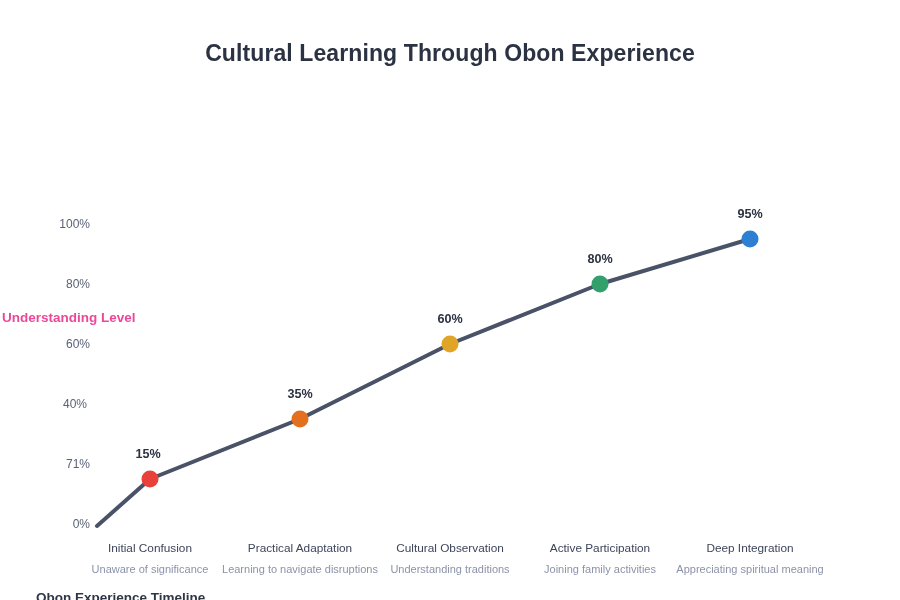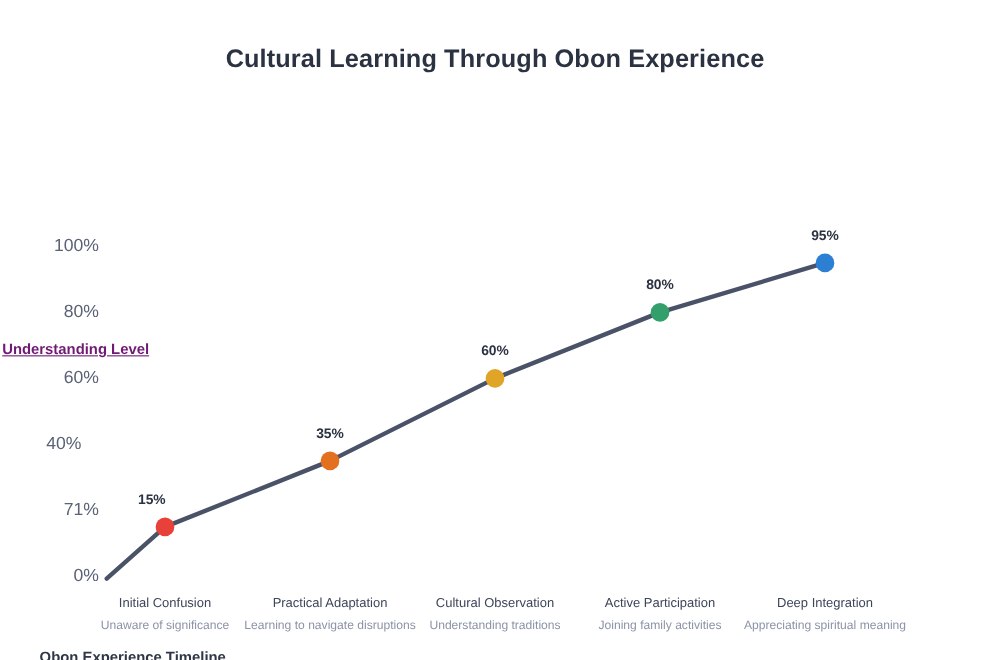--- a/index.html
+++ b/index.html
@@ -38,34 +38,33 @@
     left: 0;
     top: 0;
     width: 900px;
     height: 600px;
     overflow: visible;
   }
   .ytick {
     position: absolute;
     width: 80px;
     text-align: right;
-    font-size: 16px;
+    font-size: 12px;
     color: #5a6276;
     line-height: 14px;
     height: 14px;
   }
   .yaxis-title {
     position: absolute;
     left: 2px;
     top: 286px;
     font-size: 13.5px;
     font-weight: bold;
-    color: #701a75;
+    color: #ec4899;
     white-space: nowrap;
-    text-decoration: underline;
   }
   .xaxis-title {
     position: absolute;
     left: 0;
     top: 566px;
     width: 847px;
     text-align: left;
     font-size: 13.5px;
     font-weight: bold;
     color: #2f3646;
@@ -114,41 +113,41 @@
         <circle cx="300" cy="395" r="8.5" fill="#e2701e"></circle>
         <circle cx="450" cy="320" r="8.5" fill="#e0a526"></circle>
         <circle cx="600" cy="260" r="8.5" fill="#33a06b"></circle>
         <circle cx="750" cy="215" r="8.5" fill="#2d7fd3"></circle>
       </g>
   </svg>
 
   <div id="yticks">
       <div class="ytick" style="left: 10px; top: 493px;">0%</div>
       <div class="ytick" style="left: 10px; top: 433px;">71%</div>
-      <div class="ytick" style="left: 18px; top: 373px; text-align: center;">40%</div>
+      <div class="ytick" style="left: 7px; top: 373px;">40%</div>
       <div class="ytick" style="left: 10px; top: 313px;">60%</div>
       <div class="ytick" style="left: 10px; top: 253px;">80%</div>
       <div class="ytick" style="left: 10px; top: 193px;">100%</div>
     </div>
   <div class="yaxis-title">Understanding Level</div>
 
   <div id="xlabels">
       <div class="xcat" style="left: 40px;">Initial Confusion</div>
       <div class="xsub" style="left: 40px;">Unaware of significance</div>
       <div class="xcat" style="left: 190px;">Practical Adaptation</div>
       <div class="xsub" style="left: 190px;">Learning to navigate disruptions</div>
       <div class="xcat" style="left: 340px;">Cultural Observation</div>
       <div class="xsub" style="left: 340px;">Understanding traditions</div>
       <div class="xcat" style="left: 490px;">Active Participation</div>
       <div class="xsub" style="left: 490px;">Joining family activities</div>
       <div class="xcat" style="left: 640px;">Deep Integration</div>
       <div class="xsub" style="left: 640px;">Appreciating spiritual meaning</div>
     </div>
   <div id="ptlabels">
-      <div class="pt-label" style="left: 78px; top: 423px;">15%</div>
+      <div class="pt-label" style="left: 88px; top: 423px;">15%</div>
       <div class="pt-label" style="left: 240px; top: 363px;">35%</div>
       <div class="pt-label" style="left: 390px; top: 288px;">60%</div>
       <div class="pt-label" style="left: 540px; top: 228px;">80%</div>
       <div class="pt-label" style="left: 690px; top: 183px;">95%</div>
     </div>
 
   <div class="xaxis-title">Obon Experience Timeline</div>
 
 </div>
 

